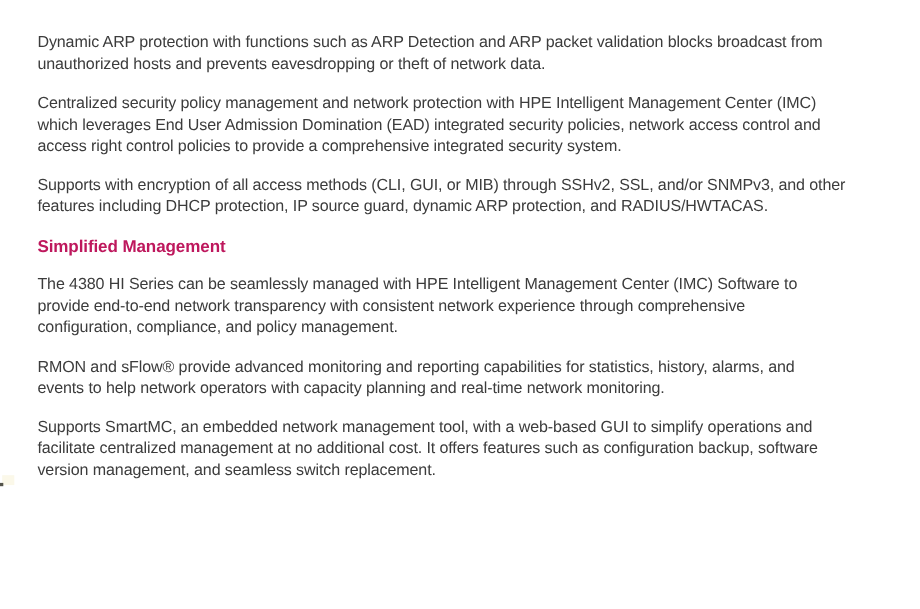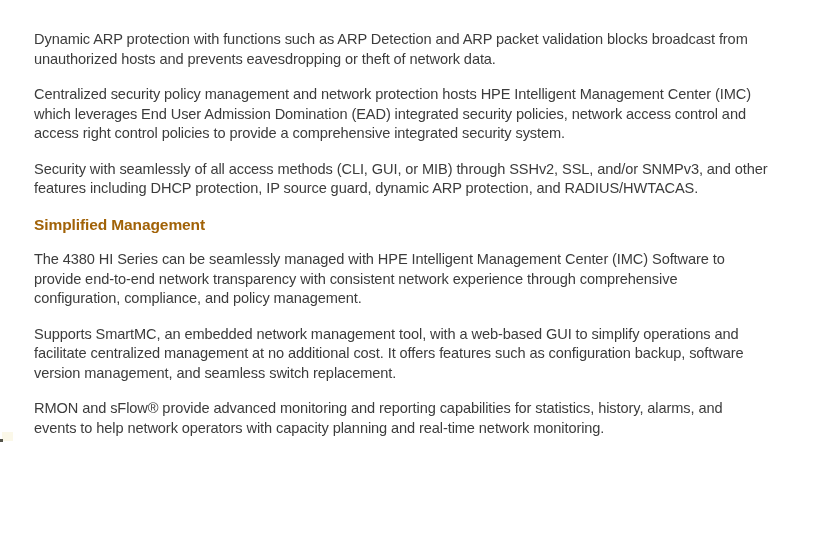--- a/index.html
+++ b/index.html
@@ -29,21 +29,21 @@
     letter-spacing: -0.1px;
     color: #3c3c3c;
     white-space: pre-line;
   }
   .section-heading {
     margin: 0 0 16px 0;
     font-size: 15.5px;
     line-height: 19.5px;
     font-weight: 700;
     letter-spacing: -0.1px;
-    color: #a16207;
+    color: #be185d;
     white-space: pre-line;
   }
   .corner-artifact {
     position: absolute;
     left: 2px;
     bottom: 1px;
     width: 11px;
     height: 9px;
     background: #fbf8e9;
   }
@@ -58,36 +58,36 @@
 </style>
 </head>
 <body>
 
 <div class="page">
 
   <p class="para">Dynamic ARP protection with functions such as ARP Detection and ARP packet validation blocks broadcast from
 unauthorized hosts and prevents eavesdropping or theft of network data.</p>
 
 
-  <p class="para">Centralized security policy management and network protection hosts HPE Intelligent Management Center (IMC)
+  <p class="para">Centralized security policy management and network protection with HPE Intelligent Management Center (IMC)
 which leverages End User Admission Domination (EAD) integrated security policies, network access control and
 access right control policies to provide a comprehensive integrated security system.</p>
 
-  <p class="para">Security with seamlessly of all access methods (CLI, GUI, or MIB) through SSHv2, SSL, and/or SNMPv3, and other
+  <p class="para">Supports with encryption of all access methods (CLI, GUI, or MIB) through SSHv2, SSL, and/or SNMPv3, and other
 features including DHCP protection, IP source guard, dynamic ARP protection, and RADIUS/HWTACAS.</p>
 
   <h2 class="section-heading">Simplified Management</h2>
 
   <p class="para">The 4380 HI Series can be seamlessly managed with HPE Intelligent Management Center (IMC) Software to
 provide end-to-end network transparency with consistent network experience through comprehensive
 configuration, compliance, and policy management.</p>
 
+  <p class="para">RMON and sFlow® provide advanced monitoring and reporting capabilities for statistics, history, alarms, and
+events to help network operators with capacity planning and real-time network monitoring.</p>
+
   <p class="para">Supports SmartMC, an embedded network management tool, with a web-based GUI to simplify operations and
 facilitate centralized management at no additional cost. It offers features such as configuration backup, software
 version management, and seamless switch replacement.</p>
-
-  <p class="para">RMON and sFlow® provide advanced monitoring and reporting capabilities for statistics, history, alarms, and
-events to help network operators with capacity planning and real-time network monitoring.</p>
 
   <div class="corner-artifact"></div>
   <div class="corner-dot"></div>
 
 </div>
 
 </body></html>

